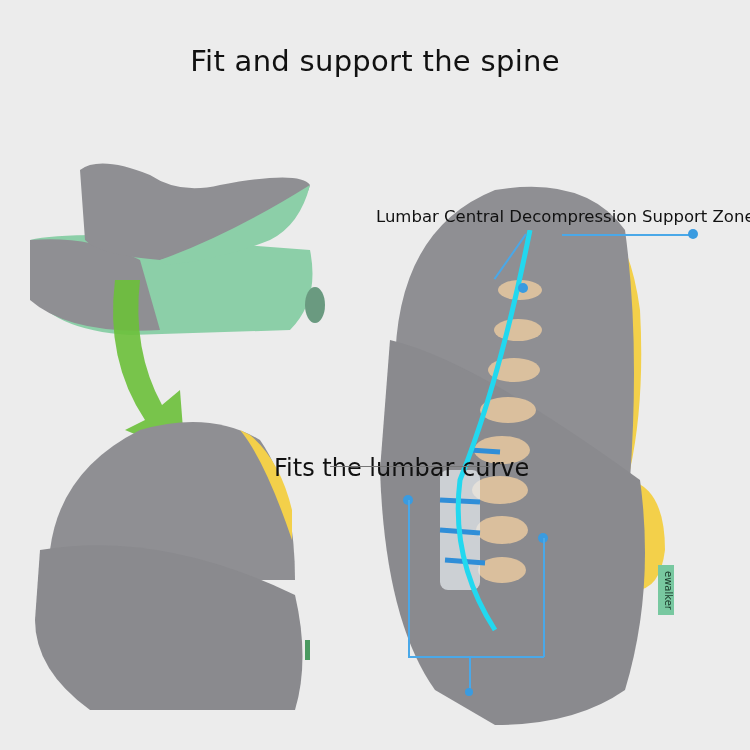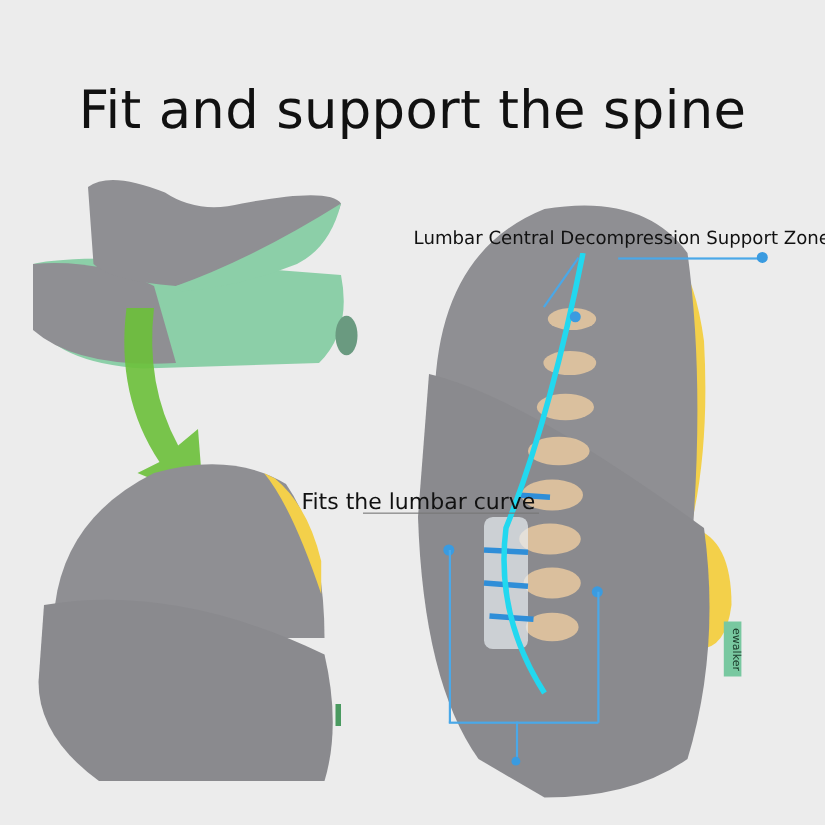--- a/index.html
+++ b/index.html
@@ -1,20 +1,20 @@
 <!DOCTYPE html>
 <html><head>
 <meta charset="utf-8">
 <style>
   html,body{margin:0;padding:0;}
   body{width:750px;height:750px;background:#ececec;position:relative;overflow:hidden;font-family:"DejaVu Sans","Liberation Sans",sans-serif;}
-  .title{position:absolute;top:44px;left:0;width:750px;text-align:center;font-size:48px;color:#111;letter-spacing:0.3px;margin-top:28px;}
+  .title{position:absolute;top:44px;left:0;width:750px;text-align:center;font-size:29px;color:#111;letter-spacing:0.3px;}
   .lbl{position:absolute;color:#111;white-space:nowrap;}
   .lbl-zone{top:207px;left:376px;font-size:16.5px;}
-  .lbl-curve{top:444px;left:274px;font-size:20px;}
+  .lbl-curve{top:454px;left:274px;font-size:24px;}
   .shape{position:absolute;}
   .dot{position:absolute;width:10px;height:10px;border-radius:50%;background:#3a9be0;}
   .line{position:absolute;background:#4aa8e8;}
   .tag{position:absolute;background:#78c8a0;color:#1a3a2a;font-size:10px;writing-mode:vertical-rl;text-align:center;}
 </style>
 </head>
 <body>
 
 <div class="title">Fit and support the spine</div>
 

